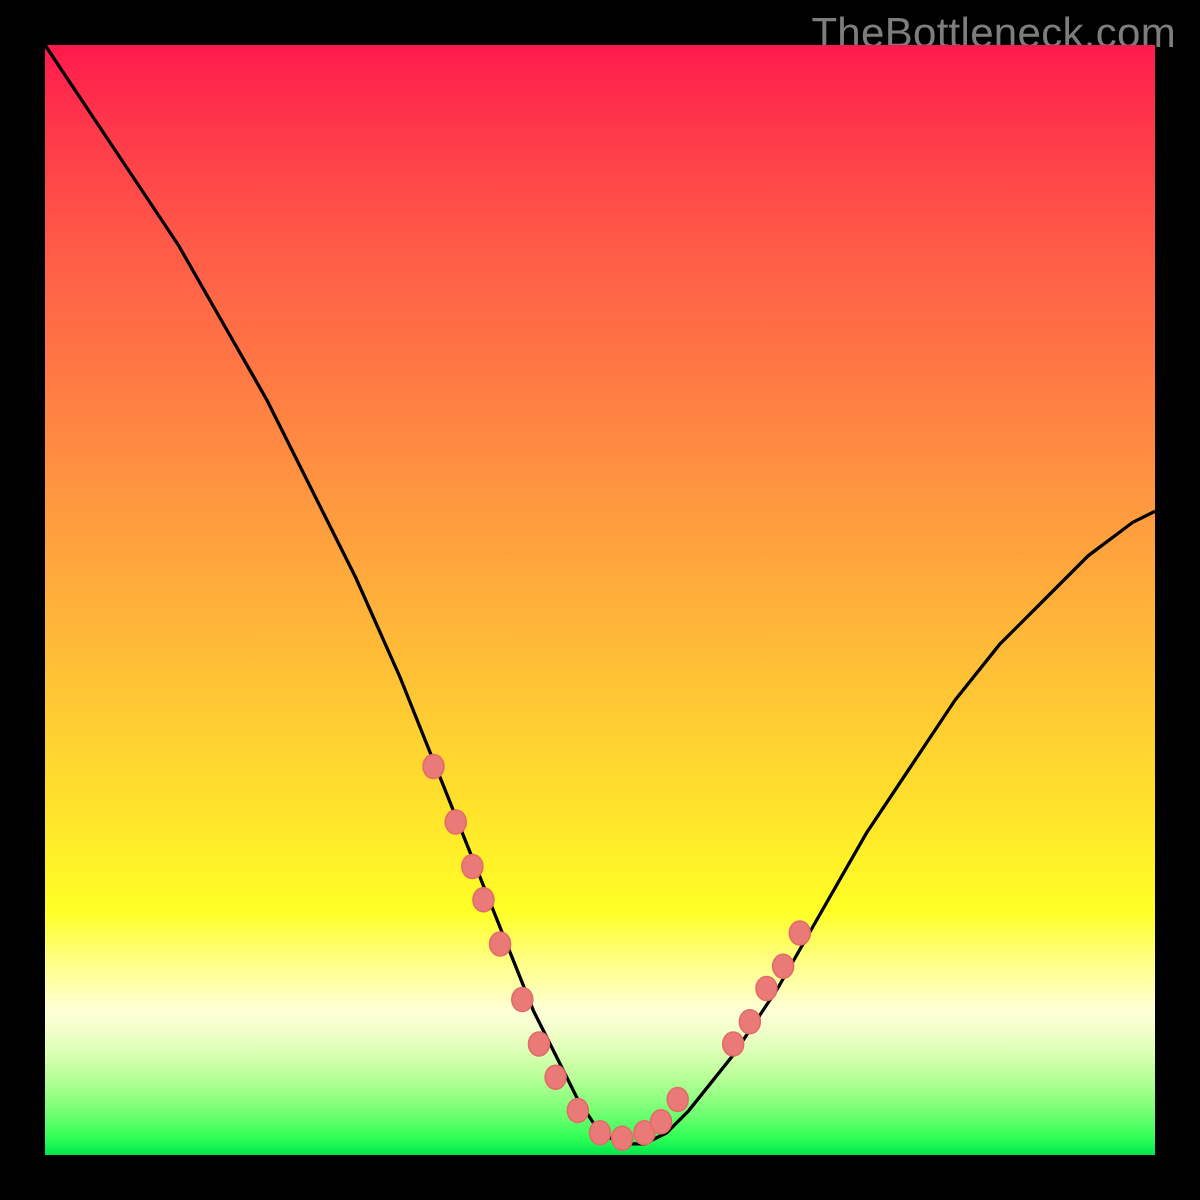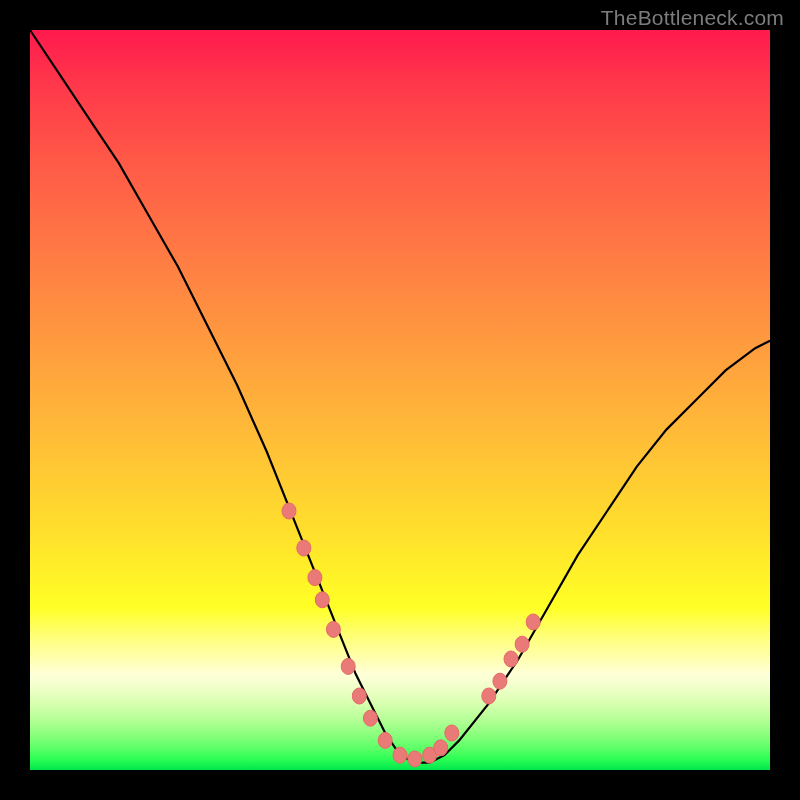--- a/index.html
+++ b/index.html
@@ -46,21 +46,21 @@
         #5eff68 97%,
         #2eff55 98.5%,
         #00e64d 100%
       );
   }
   .watermark {
     position: absolute;
     top: 6px;
     right: 16px;
     color: #7d7d7d;
-    font-size: 21px;
+    font-size: 28px;
     font-weight: 500;
     letter-spacing: 0.2px;
     user-select: none;
   }
   svg.curve {
     position: absolute;
     top: 0;
     left: 0;
     width: 740px;
     height: 740px;

